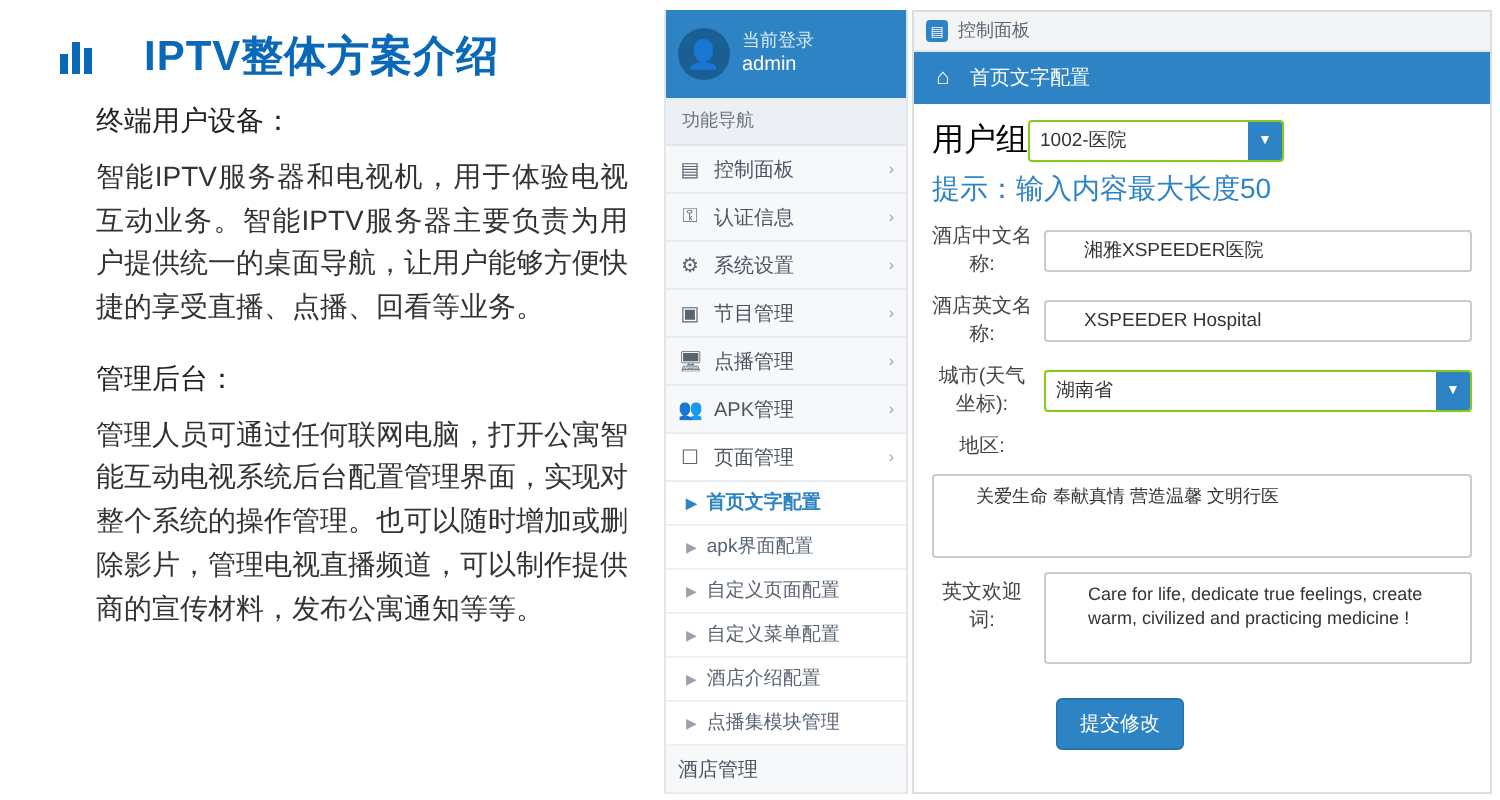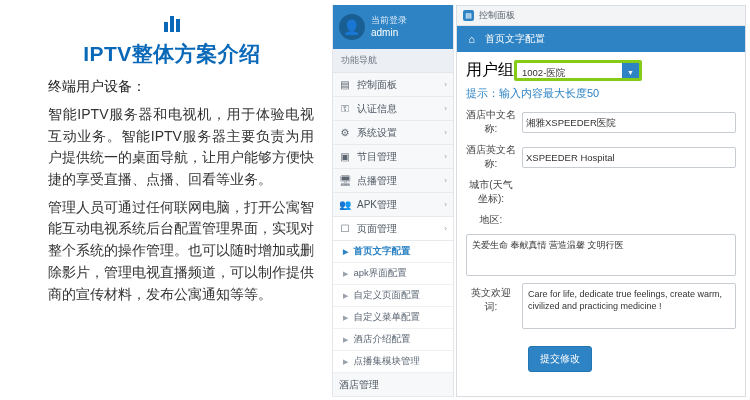--- a/index.html
+++ b/index.html
@@ -11,21 +11,21 @@
     overflow:hidden;
   }
   .page { position:relative; width:750px; height:400px; background:#fff; }
 
   
   .article {
     position:absolute; left:0; top:0; width:330px; height:400px;
     padding:14px 16px 0 30px;
     background:#fff;
   }
-  .title-row { display:flex; align-items:center; gap:8px; margin-bottom:10px;flex-direction:column; }
+  .title-row { display:flex; align-items:center; gap:26px; margin-bottom:10px; }
   .bars { display:flex; align-items:flex-end; gap:2px; height:18px; }
   .bars i { display:block; width:4px; background:#0a68b8; }
   .bars i:nth-child(1){ height:10px; }
   .bars i:nth-child(2){ height:16px; }
   .bars i:nth-child(3){ height:13px; }
   .art-title {
     font-size:21px; font-weight:bold; color:#0a68b8;
     letter-spacing:0.5px; white-space:nowrap;
   }
   .h2 {
@@ -107,40 +107,40 @@
   .panel-body { padding:8px 9px 0 9px; }
 
   .row { display:flex; align-items:center; margin-bottom:7px; }
   .row .lab {
     width:56px; text-align:center; padding-right:6px;
     font-size:10px; color:#444; flex:0 0 56px;
   }
   .ctrl { flex:1; position:relative; }
   .inp {
     width:100%; height:21px; border:1px solid #c6ccd2; border-radius:2px;
-    background:#fff; font-size:9.5px; color:#333; padding:0 3px;
+    background:#fff; font-size:9.5px; color:#333; padding:0 19px;
     line-height:19px; white-space:nowrap; overflow:hidden;
   }
   .sel {
-    width:100%; height:21px; border:3px solid #84cc16; border-radius:2px;
+    width:100%; height:21px; border:1px solid #84cc16; border-radius:2px;
     background:#fff; font-size:9.5px; color:#333; padding:0 20px 0 5px;
     line-height:19px; position:relative; white-space:nowrap; overflow:hidden;
   }
   .sel .arrow {
     position:absolute; right:0; top:0; width:17px; height:19px;
     background:#2d83c4; color:#fff;
     display:flex; align-items:center; justify-content:center; font-size:7px;
   }
   .grp-row { display:flex; align-items:center; margin-bottom:5px; }
   .tip {
-    font-size:11px; color:#2d83c4; margin:1px 0 7px 0;
+    font-size:14px; color:#2d83c4; margin:1px 0 7px 0;
   }
   .ta {
     width:100%; height:42px; border:1px solid #c6ccd2; border-radius:2px;
-    background:#fff; font-size:9px; color:#333; padding:4px 5px;
+    background:#fff; font-size:9px; color:#333; padding:4px 21px;
     line-height:1.35; overflow:hidden;
   }
   .ta.en { height:46px; }
   .submit {
     margin:10px 0 0 62px; display:inline-block;
     background:#2d83c4; color:#fff; font-size:10px;
     padding:5px 11px; border-radius:3px; border:1px solid #2476b3;
   }
   .sel-w { width:128px; flex:0 0 128px; }
 </style>
@@ -153,20 +153,21 @@
     <div class="title-row">
       <span class="bars">
           <i></i>
           <i></i>
           <i></i>
         </span>
       <span class="art-title">IPTV整体方案介绍</span>
     </div>
     <div class="h2">终端用户设备：</div>
     <p class="para">智能IPTV服务器和电视机，用于体验电视互动业务。智能IPTV服务器主要负责为用户提供统一的桌面导航，让用户能够方便快捷的享受直播、点播、回看等业务。</p>
+    <div class="h2 second">管理后台：</div>
     <p class="para">管理人员可通过任何联网电脑，打开公寓智能互动电视系统后台配置管理界面，实现对整个系统的操作管理。也可以随时增加或删除影片，管理电视直播频道，可以制作提供商的宣传材料，发布公寓通知等等。</p>
   </div>
 
   <div class="sidebar">
     <div class="sb-head">
       <div class="avatar">👤</div>
       <div class="sb-head-txt">
         <div class="l1">当前登录</div>
         <div class="l2">admin</div>
       </div>
@@ -274,20 +275,26 @@
 
       <div class="row">
         <div class="lab">酒店英文名称:</div>
         <div class="ctrl">
           <div class="inp">XSPEEDER Hospital</div>
         </div>
       </div>
 
       <div class="row">
         <div class="lab">城市(天气坐标):</div>
+        <div class="ctrl">
+          <div class="sel">
+            <span>湖南省</span>
+            <span class="arrow">▼</span>
+          </div>
+        </div>
       </div>
 
 
       <div class="row">
         <div class="lab">地区:</div>
       </div>
 
       <div class="row" style="align-items:flex-start;">
         <div class="ctrl">
           <div class="ta">关爱生命 奉献真情 营造温馨 文明行医</div>

